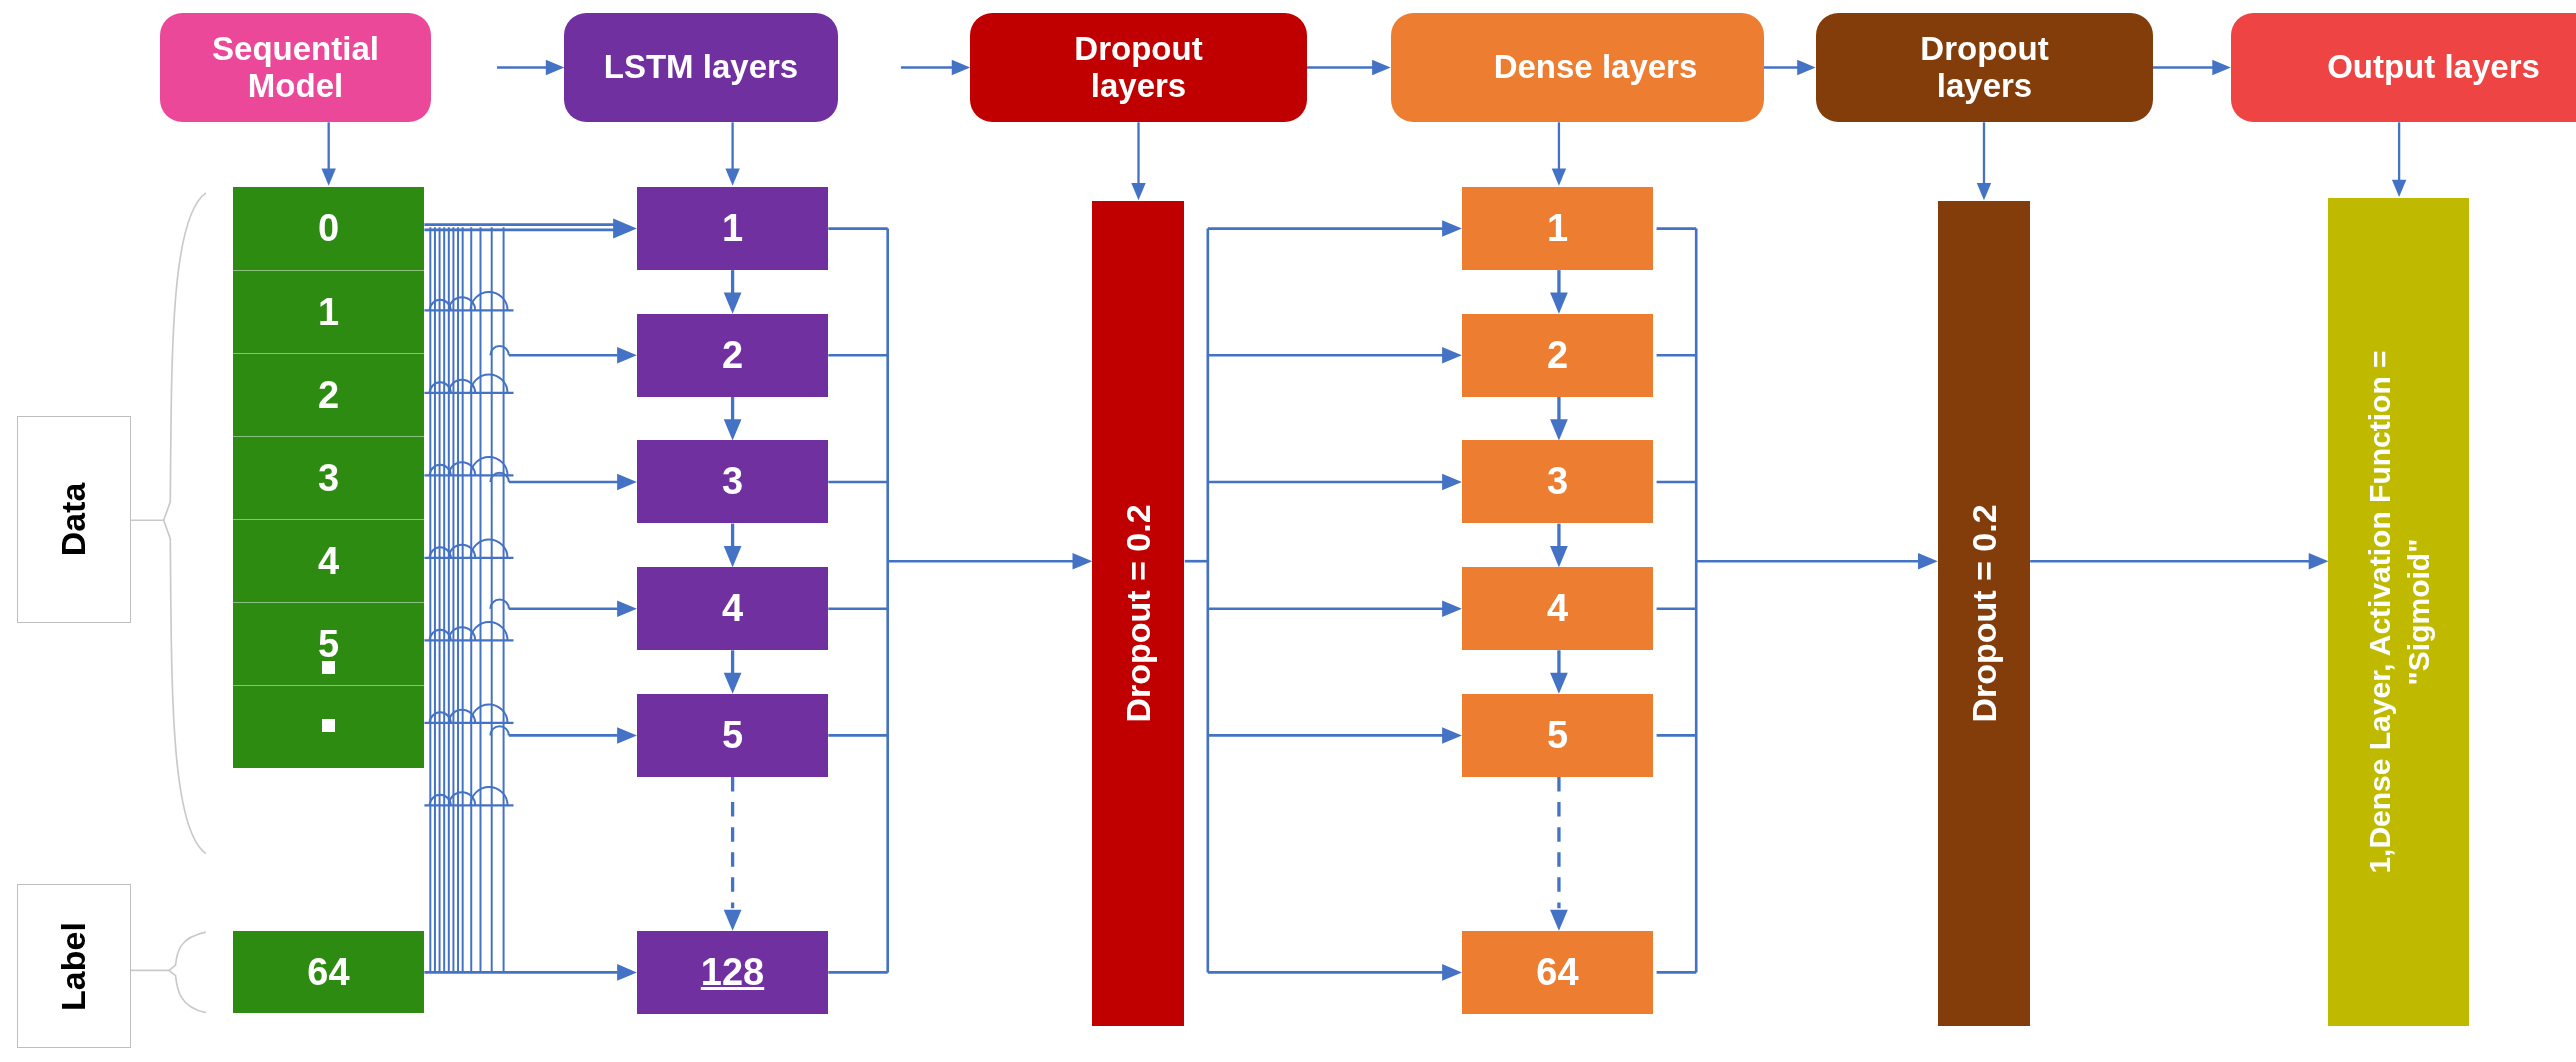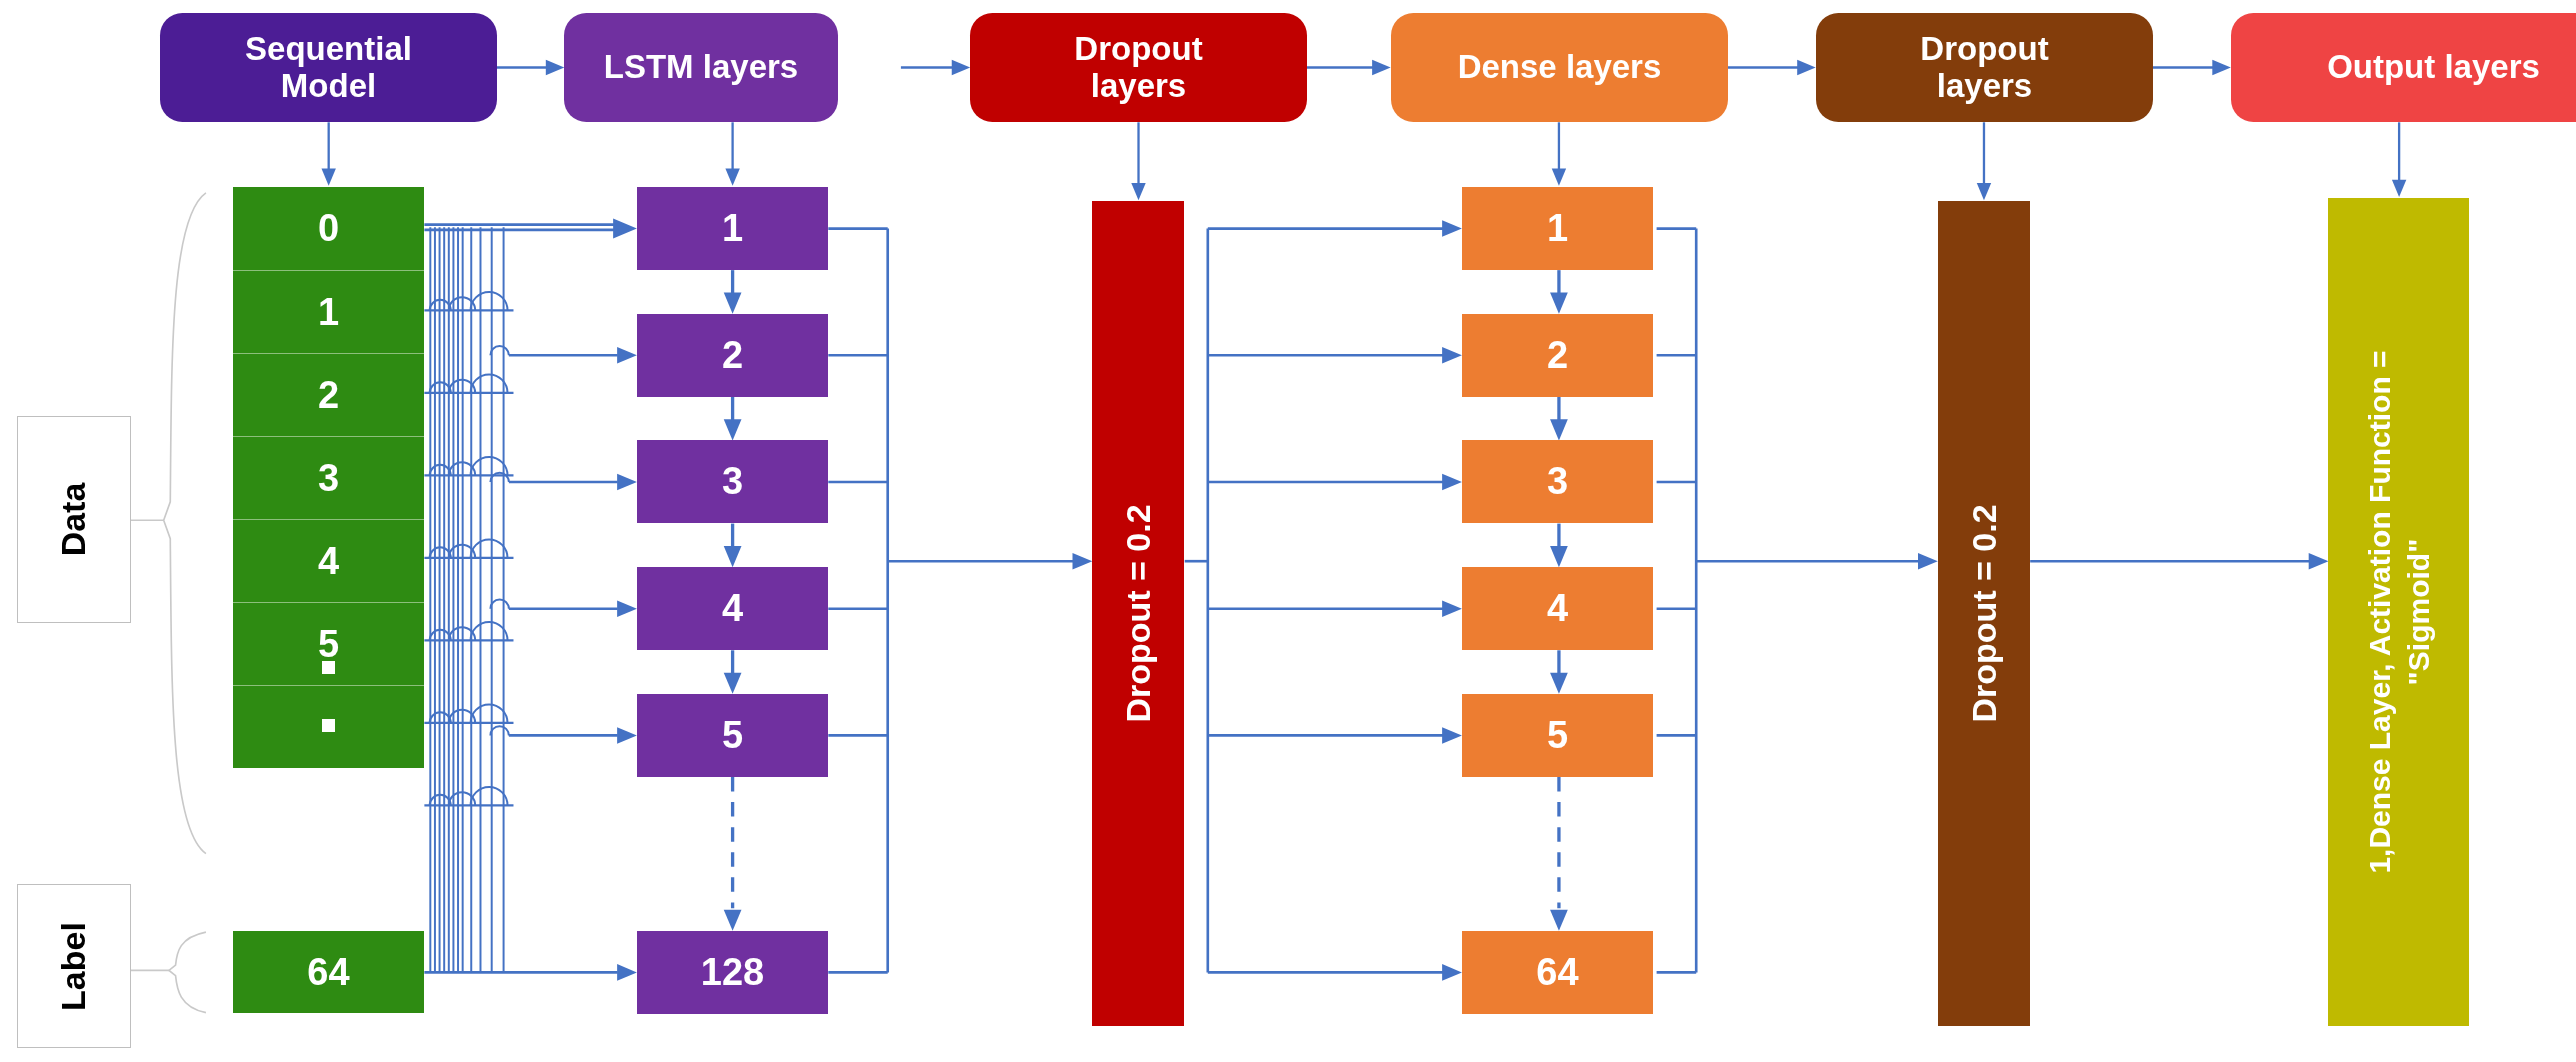--- a/index.html
+++ b/index.html
@@ -174,26 +174,26 @@
       <polygon points="2936,850 2906,837.4 2906,862.6" fill="#4472c4"></polygon>
       <line x1="3076" y1="850" x2="3502" y2="850" stroke="#4472c4" stroke-width="4"></line>
       <polygon points="3528,850 3498,837.4 3498,862.6" fill="#4472c4"></polygon>
       <path d="M 312 292 C 258 330 260 540 258 760 L 248 788 L 258 816 C 260 1040 258 1255 312 1293" fill="none" stroke="#c9c9c9" stroke-width="2.5"></path>
       <line x1="197" y1="788" x2="248" y2="788" stroke="#c9c9c9" stroke-width="2.5"></line>
       <path d="M 312 1412 C 272 1420 268 1442 266 1462 L 256 1470 L 266 1478 C 268 1498 272 1526 312 1534" fill="none" stroke="#c9c9c9" stroke-width="2.5"></path>
       <line x1="197" y1="1470" x2="256" y2="1470" stroke="#c9c9c9" stroke-width="2.5"></line>
     </svg>
 
   <div>
-      <div class="stage" style="left: 160px; width: 337px; background: #4c1d95;">Sequential
+      <div class="stage" style="left: 160px; width: 271px; background: #ec4899;">Sequential
 Model</div>
       <div class="stage" style="left: 564px; width: 274px; background: rgb(112, 48, 160);">LSTM layers</div>
       <div class="stage" style="left: 970px; width: 337px; background: rgb(192, 0, 0);">Dropout
 layers</div>
-      <div class="stage" style="left: 1391px; width: 337px; background: rgb(237, 125, 49);">Dense layers</div>
+      <div class="stage" style="left: 1391px; width: 337px; background: rgb(237, 125, 49); padding-left: 36px;">Dense layers</div>
       <div class="stage" style="left: 1816px; width: 337px; background: rgb(131, 61, 11);">Dropout
 layers</div>
       <div class="stage" style="left: 2231px; width: 405px; background: #ef4444;">Output layers</div>
     </div>
 
   <div class="col gcol" style="background: rgb(46, 139, 18);">
       <div class="gcell">0</div>
       <div class="gcell">1</div>
       <div class="gcell">2</div>
       <div class="gcell">3</div>
@@ -204,21 +204,21 @@
   <div class="cell64" style="background: rgb(46, 139, 18);">64</div>
   <div class="dot" style="left:322px; top:661px;"></div>
   <div class="dot" style="left:322px; top:719px;"></div>
 
   <div>
       <div class="mcell" style="left: 637px; top: 187px; background: rgb(112, 48, 160);">1</div>
       <div class="mcell" style="left: 637px; top: 314px; background: rgb(112, 48, 160);">2</div>
       <div class="mcell" style="left: 637px; top: 440px; background: rgb(112, 48, 160);">3</div>
       <div class="mcell" style="left: 637px; top: 567px; background: rgb(112, 48, 160);">4</div>
       <div class="mcell" style="left: 637px; top: 694px; background: rgb(112, 48, 160);">5</div>
-      <div class="mcell" style="left: 637px; top: 931px; background: rgb(112, 48, 160);">128</div>
+      <div class="mcell" style="left: 637px; top: 931px; background: rgb(112, 48, 160); text-decoration: underline;">128</div>
     </div>
   <div>
       <div class="mcell" style="left: 1462px; top: 187px; background: rgb(237, 125, 49);">1</div>
       <div class="mcell" style="left: 1462px; top: 314px; background: rgb(237, 125, 49);">2</div>
       <div class="mcell" style="left: 1462px; top: 440px; background: rgb(237, 125, 49);">3</div>
       <div class="mcell" style="left: 1462px; top: 567px; background: rgb(237, 125, 49);">4</div>
       <div class="mcell" style="left: 1462px; top: 694px; background: rgb(237, 125, 49);">5</div>
       <div class="mcell" style="left: 1462px; top: 931px; background: rgb(237, 125, 49);">64</div>
     </div>
 

